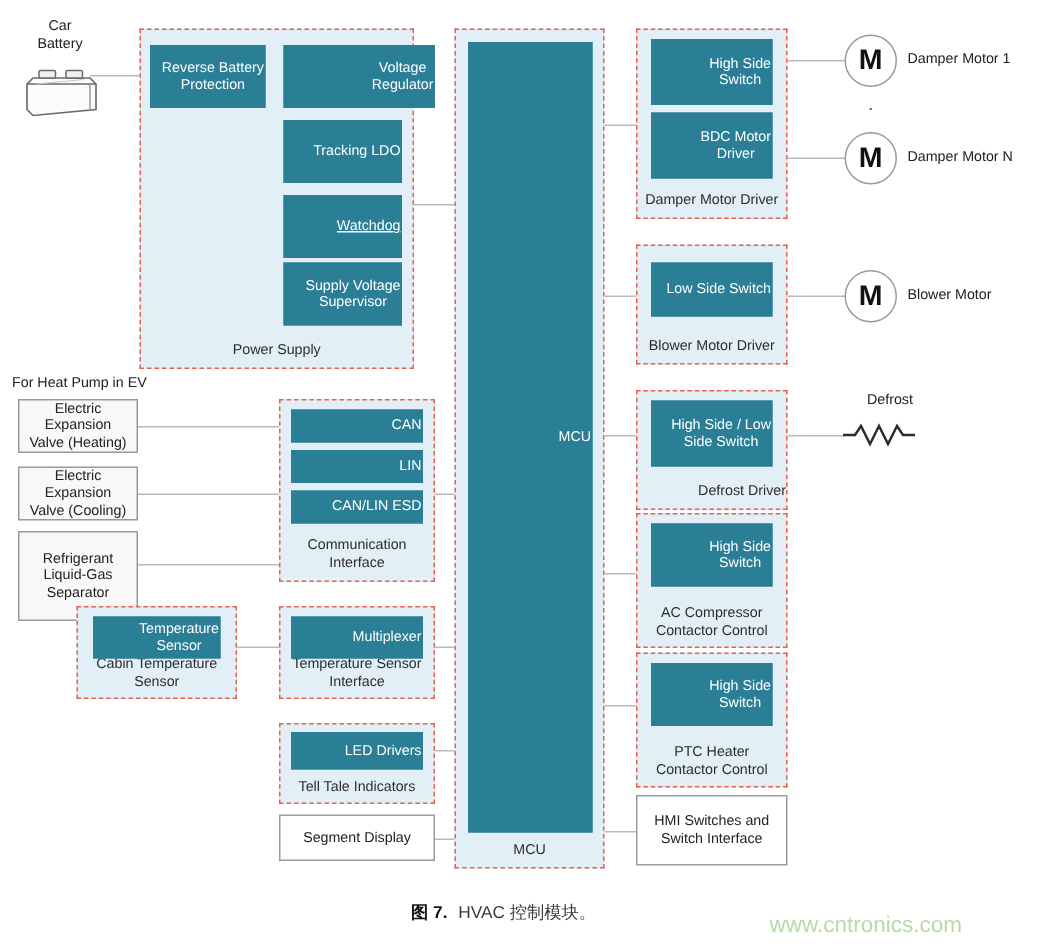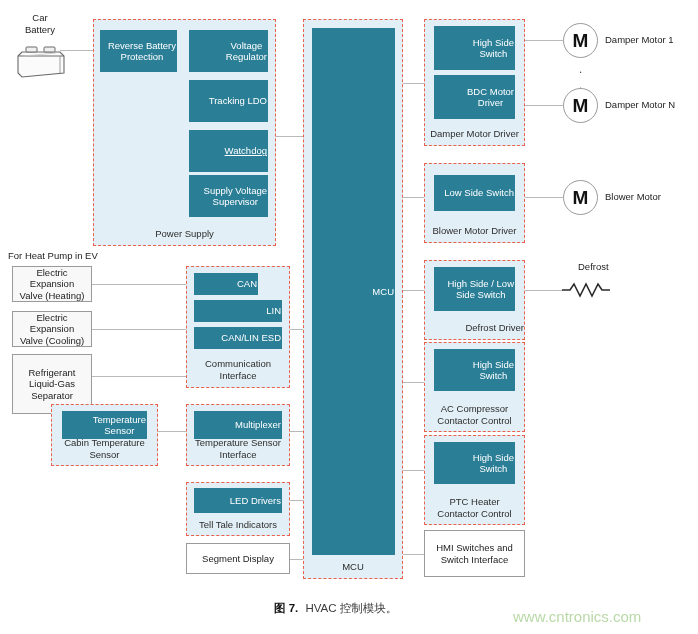--- a/index.html
+++ b/index.html
@@ -134,21 +134,21 @@
 
   <div class="abs wire-h" style="left:60px; top:50px; width:33px;"></div>
 
   <div class="abs group" style="left:93px; top:19px; width:183px; height:227px;">
     <div class="group-label" style="bottom:6px;">Power Supply</div>
   </div>
   <div class="abs chip" style="left:100px; top:30px; width:77px; height:42px;">
     <span style="white-space:pre-line">Reverse Battery
 Protection</span>
   </div>
-  <div class="abs chip" style="left:189px; top:30px; width:79px; height:42px;">
+  <div class="abs chip" style="left:189px; top:30px; width:101px; height:42px;">
     <span style="white-space:pre-line">Voltage
 Regulator</span>
   </div>
   <div class="abs chip" style="left:189px; top:80px; width:79px; height:42px;">
     <span style="white-space:pre-line">Tracking LDO</span>
   </div>
   <div class="abs chip" style="left:189px; top:130px; width:79px; height:42px;text-decoration:underline;">
     <span style="white-space:pre-line">Watchdog</span>
   </div>
   <div class="abs chip" style="left:189px; top:175px; width:79px; height:42px;">
@@ -193,21 +193,21 @@
   <div class="abs chip" style="left:62px; top:411px; width:85px; height:28px;">
     <span style="white-space:pre-line">Temperature
 Sensor</span>
   </div>
   <div class="abs wire-h" style="left:158px; top:431px; width:28px;"></div>
 
   <div class="abs group" style="left:186px; top:266px; width:104px; height:122px;">
     <div class="group-label" style="bottom:6px; white-space:pre-line;">Communication
 Interface</div>
   </div>
-  <div class="abs chip" style="left:194px; top:273px; width:64px; height:22px;">
+  <div class="abs chip" style="left:194px; top:273px; width:88px; height:22px;">
     <span>CAN</span>
   </div>
   <div class="abs chip" style="left:194px; top:300px; width:88px; height:22px;">
     <span>LIN</span>
   </div>
   <div class="abs chip" style="left:194px; top:327px; width:88px; height:22px;">
     <span>CAN/LIN ESD</span>
   </div>
   <div class="abs wire-h" style="left:290px; top:329px; width:13px;"></div>
 

